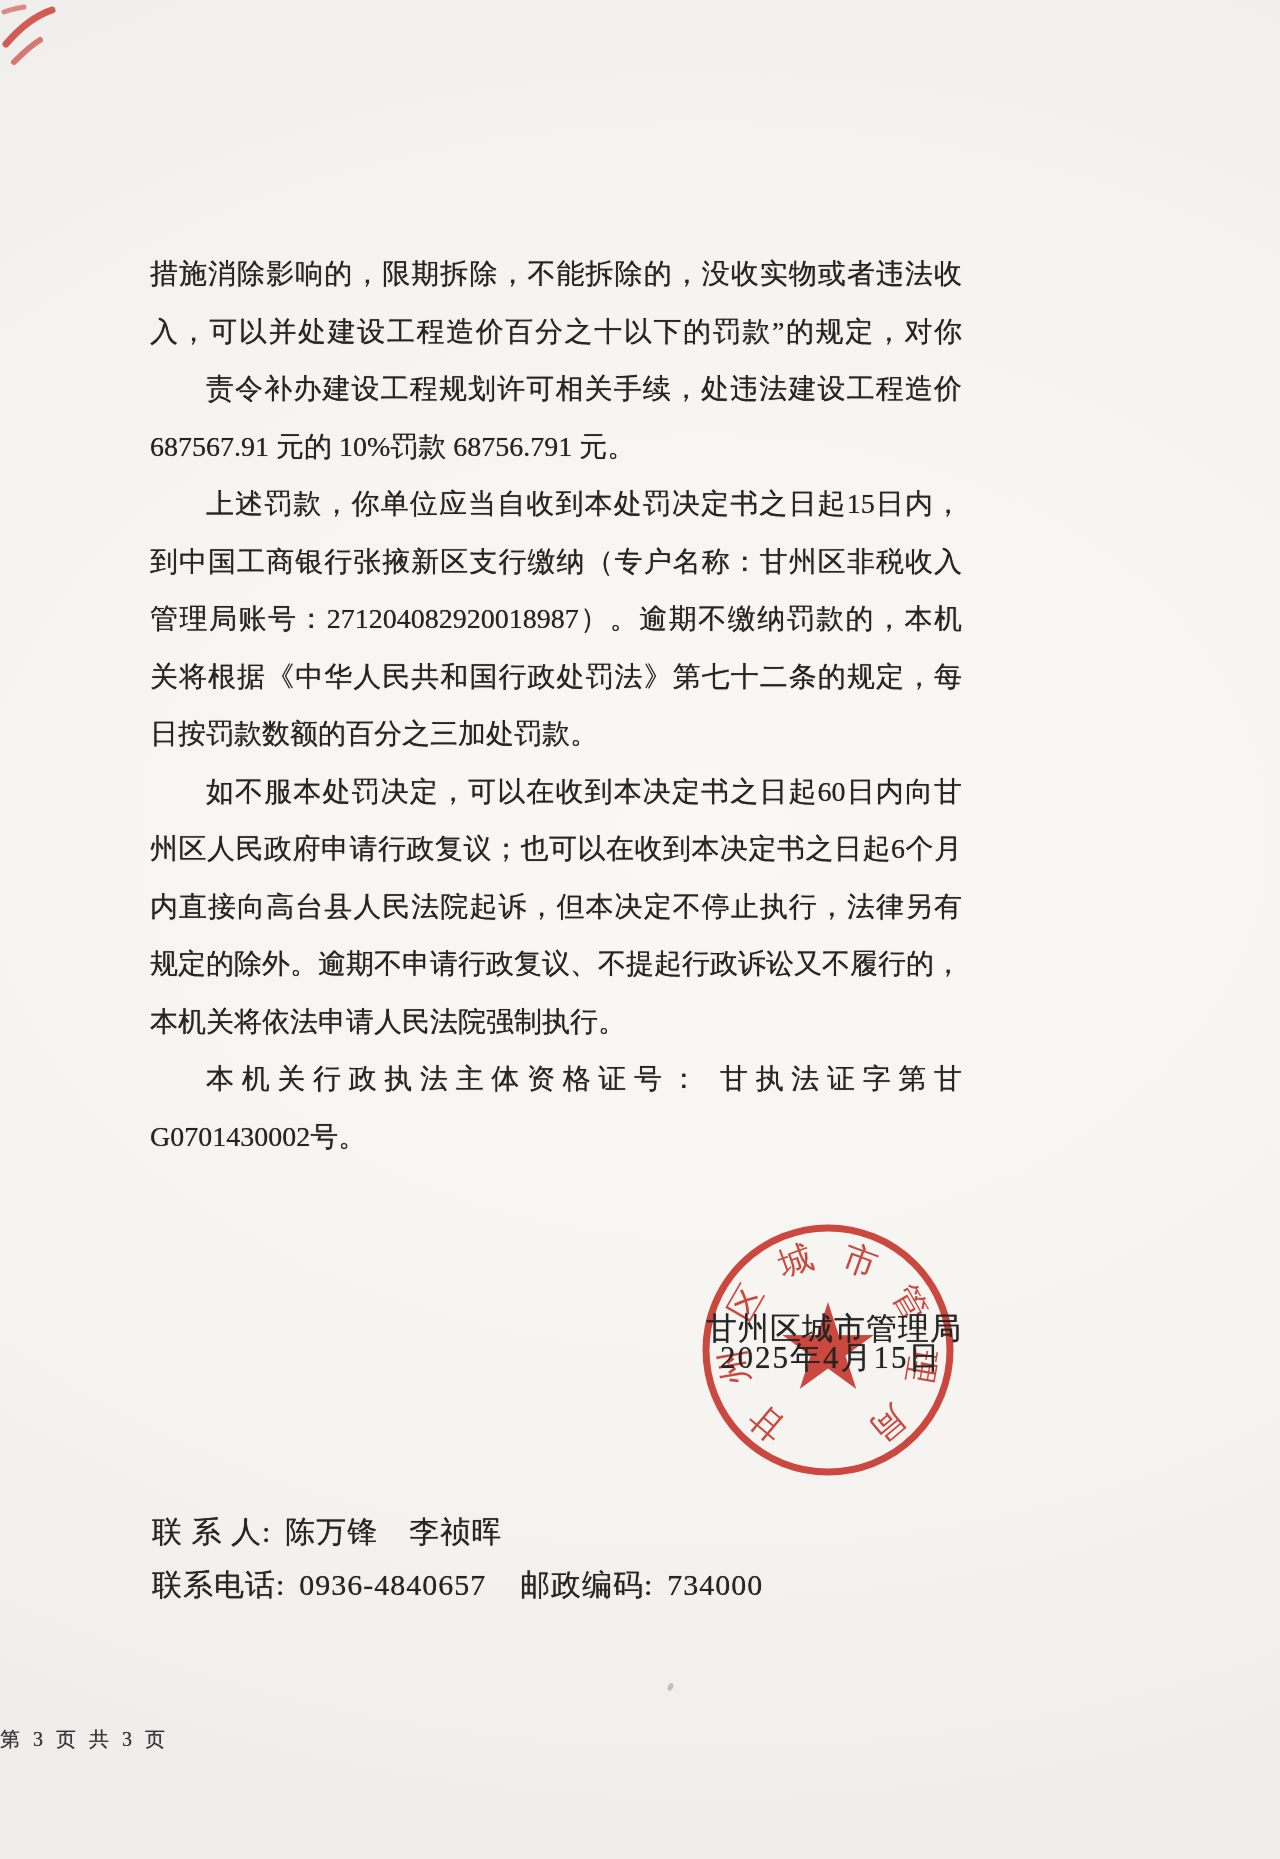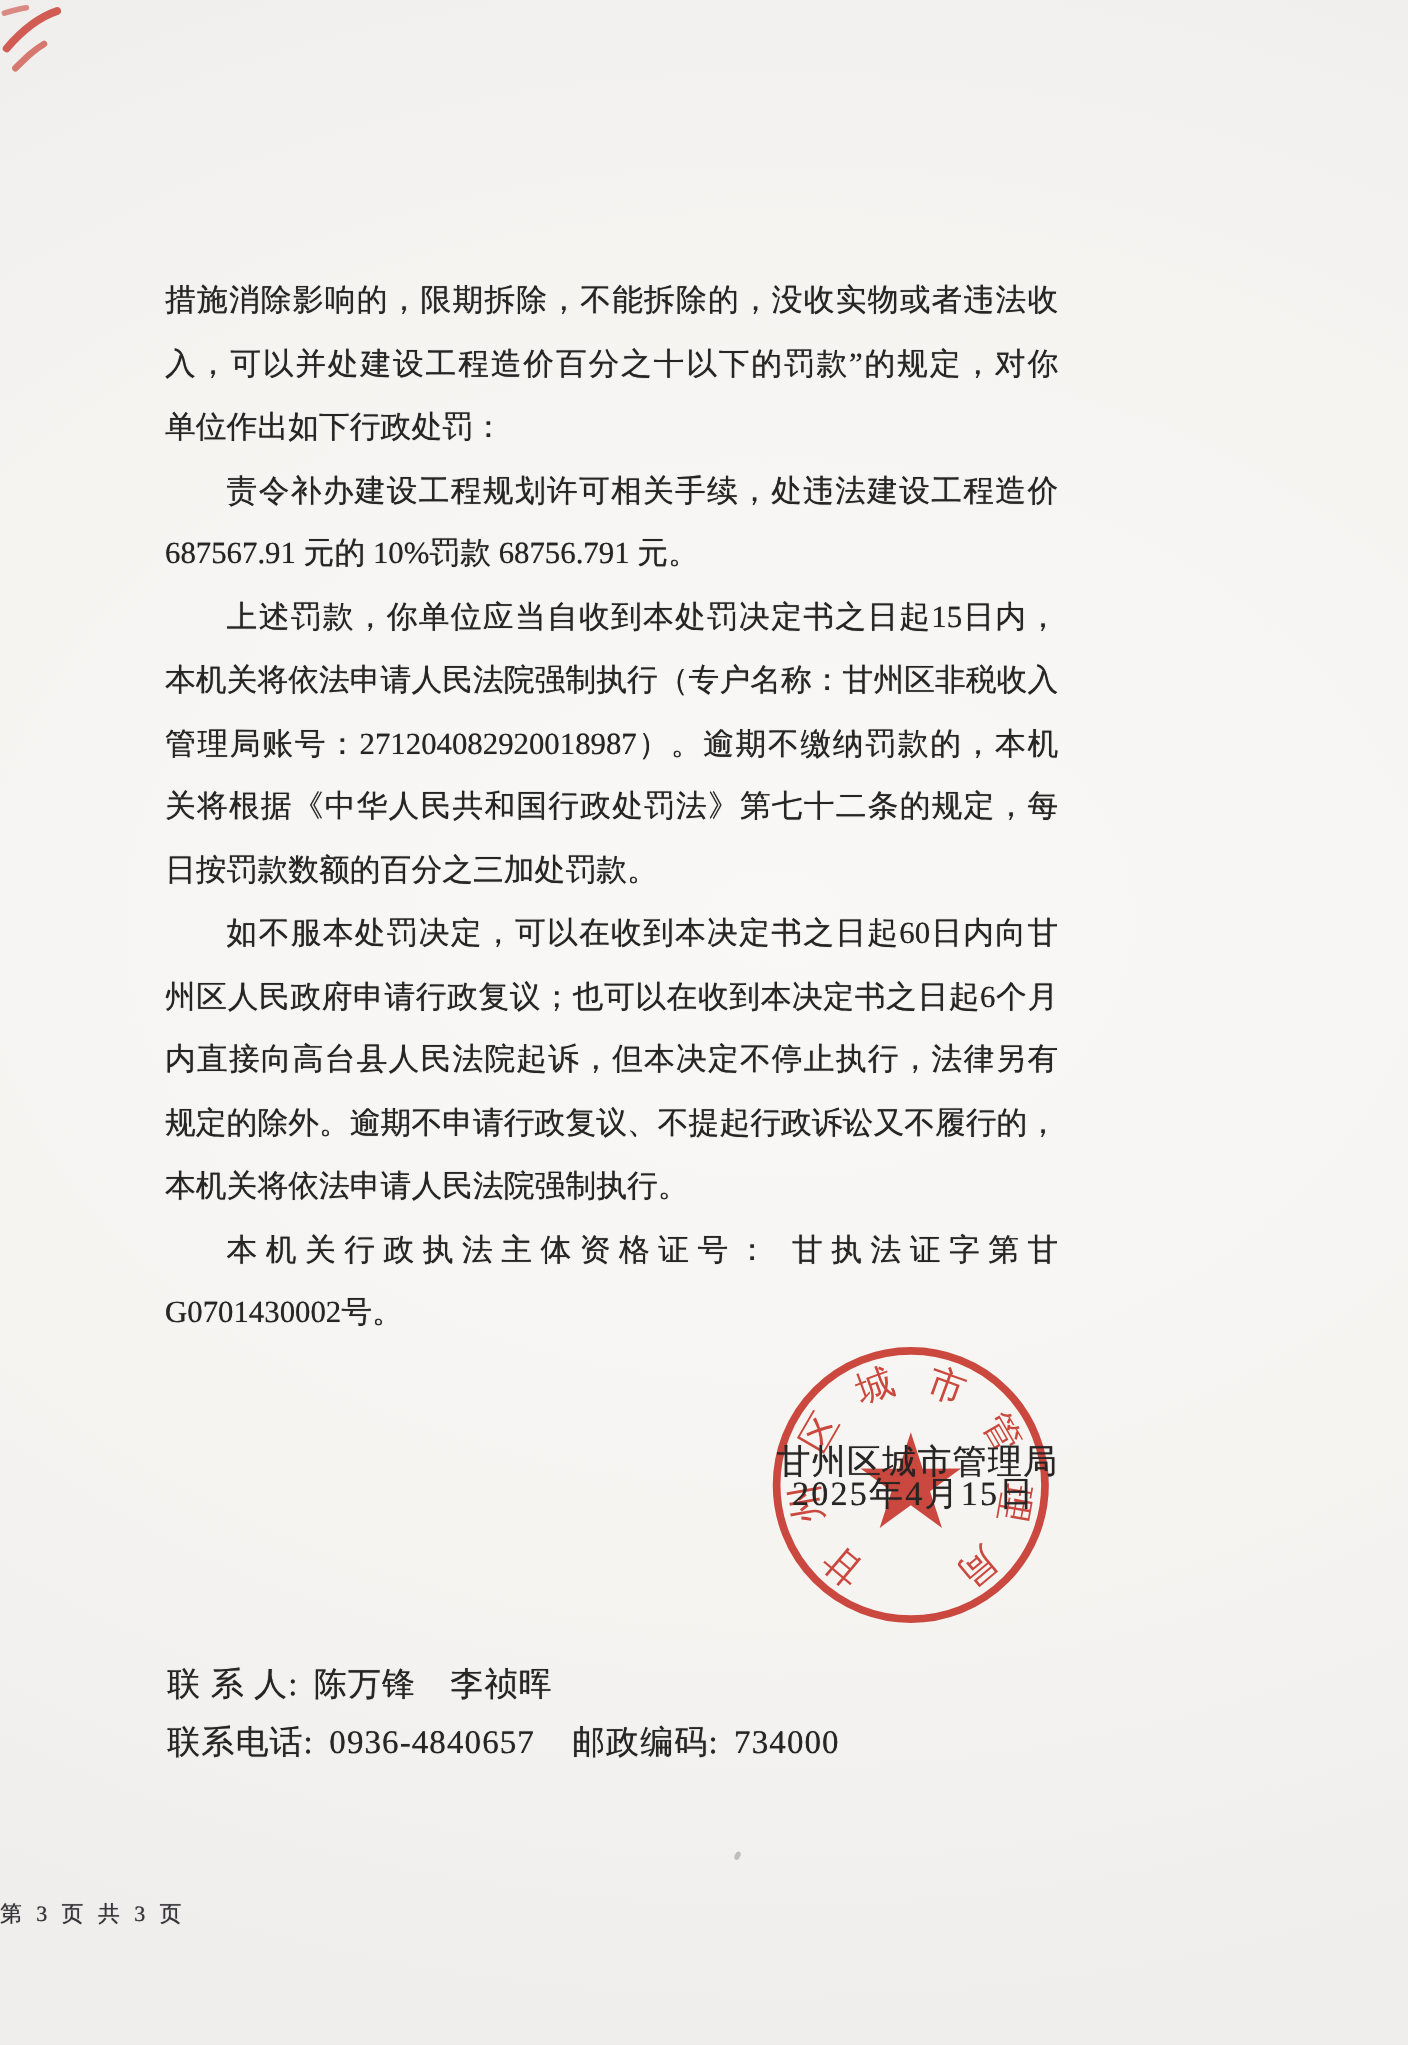--- a/index.html
+++ b/index.html
@@ -84,25 +84,24 @@
 
   <svg class="corner-marks" viewBox="0 0 110 90">
     <path d="M6,44 C18,30 34,16 52,10" stroke="#c8372c" stroke-width="7" fill="none" stroke-linecap="round" opacity="0.8"></path>
     <path d="M14,62 C24,52 30,46 40,40" stroke="#c8372c" stroke-width="6" fill="none" stroke-linecap="round" opacity="0.65"></path>
     <path d="M4,12 C10,10 16,8 24,7" stroke="#c8372c" stroke-width="5" fill="none" stroke-linecap="round" opacity="0.55"></path>
   </svg>
 
   <div class="textblock ink">
     <div class="line j">措施消除影响的，限期拆除，不能拆除的，没收实物或者违法收</div>
     <div class="line j">入，可以并处建设工程造价百分之十以下的罚款”的规定，对你</div>
-    <div class="line">单位作出如下行政处罚：</div>
     <div class="line ind j">责令补办建设工程规划许可相关手续，处违法建设工程造价</div>
     <div class="line">687567.91 元的 10%罚款 68756.791 元。</div>
     <div class="line ind j">上述罚款，你单位应当自收到本处罚决定书之日起15日内，</div>
-    <div class="line j">本机关将依法申请人民法院强制执行（专户名称：甘州区非税收入</div>
+    <div class="line j">到中国工商银行张掖新区支行缴纳（专户名称：甘州区非税收入</div>
     <div class="line j">管理局账号：271204082920018987）。逾期不缴纳罚款的，本机</div>
     <div class="line j">关将根据《中华人民共和国行政处罚法》第七十二条的规定，每</div>
     <div class="line">日按罚款数额的百分之三加处罚款。</div>
     <div class="line ind j">如不服本处罚决定，可以在收到本决定书之日起60日内向甘</div>
     <div class="line j">州区人民政府申请行政复议；也可以在收到本决定书之日起6个月</div>
     <div class="line j">内直接向高台县人民法院起诉，但本决定不停止执行，法律另有</div>
     <div class="line j">规定的除外。逾期不申请行政复议、不提起行政诉讼又不履行的，</div>
     <div class="line">本机关将依法申请人民法院强制执行。</div>
     <div class="line ind j">本机关行政执法主体资格证号： 甘执法证字第甘</div>
     <div class="line">G0701430002号。</div>

